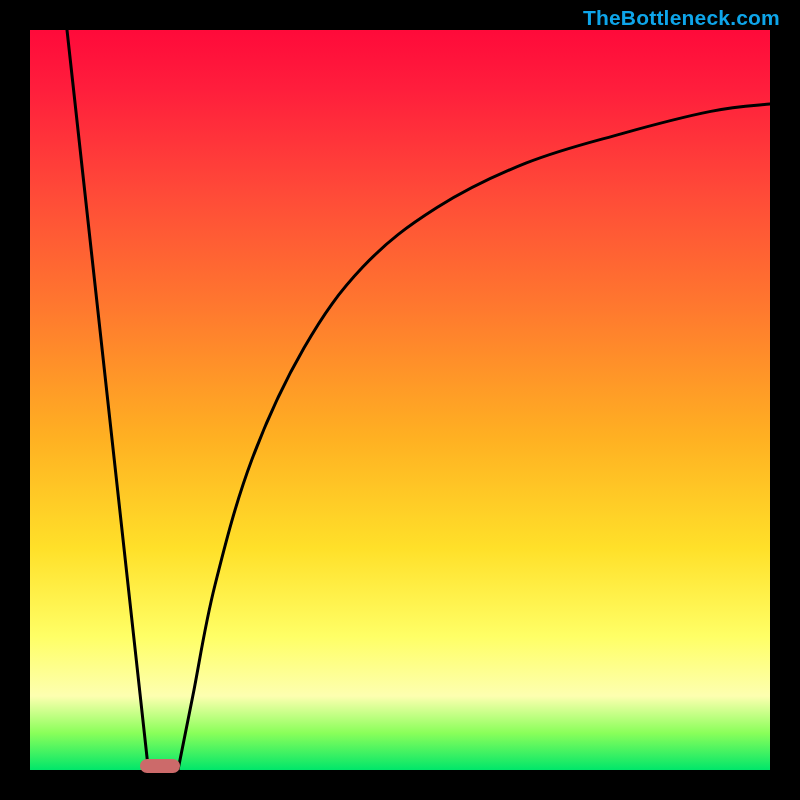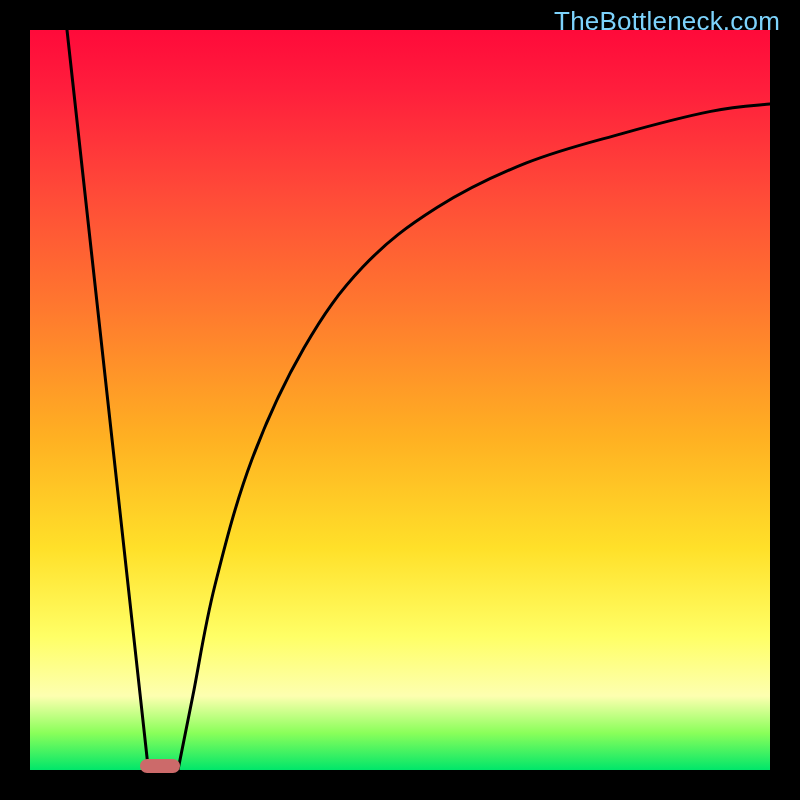--- a/index.html
+++ b/index.html
@@ -37,23 +37,23 @@
       #ffff66 82%,
       #fdffb0 90%,
       #8aff5a 95%,
       #00e66a 100%
     );
   }
   .watermark {
     position: absolute;
     top: 6px;
     right: 20px;
-    color: #7dd3fc;
-    font-size: 26px;
-    font-weight: 400;
+    color: #0ea5e9;
+    font-size: 21px;
+    font-weight: 700;
     letter-spacing: 0.2px;
   }
   svg.curve {
     position: absolute;
     left: 0;
     top: 0;
     width: 740px;
     height: 740px;
   }
   .marker {

